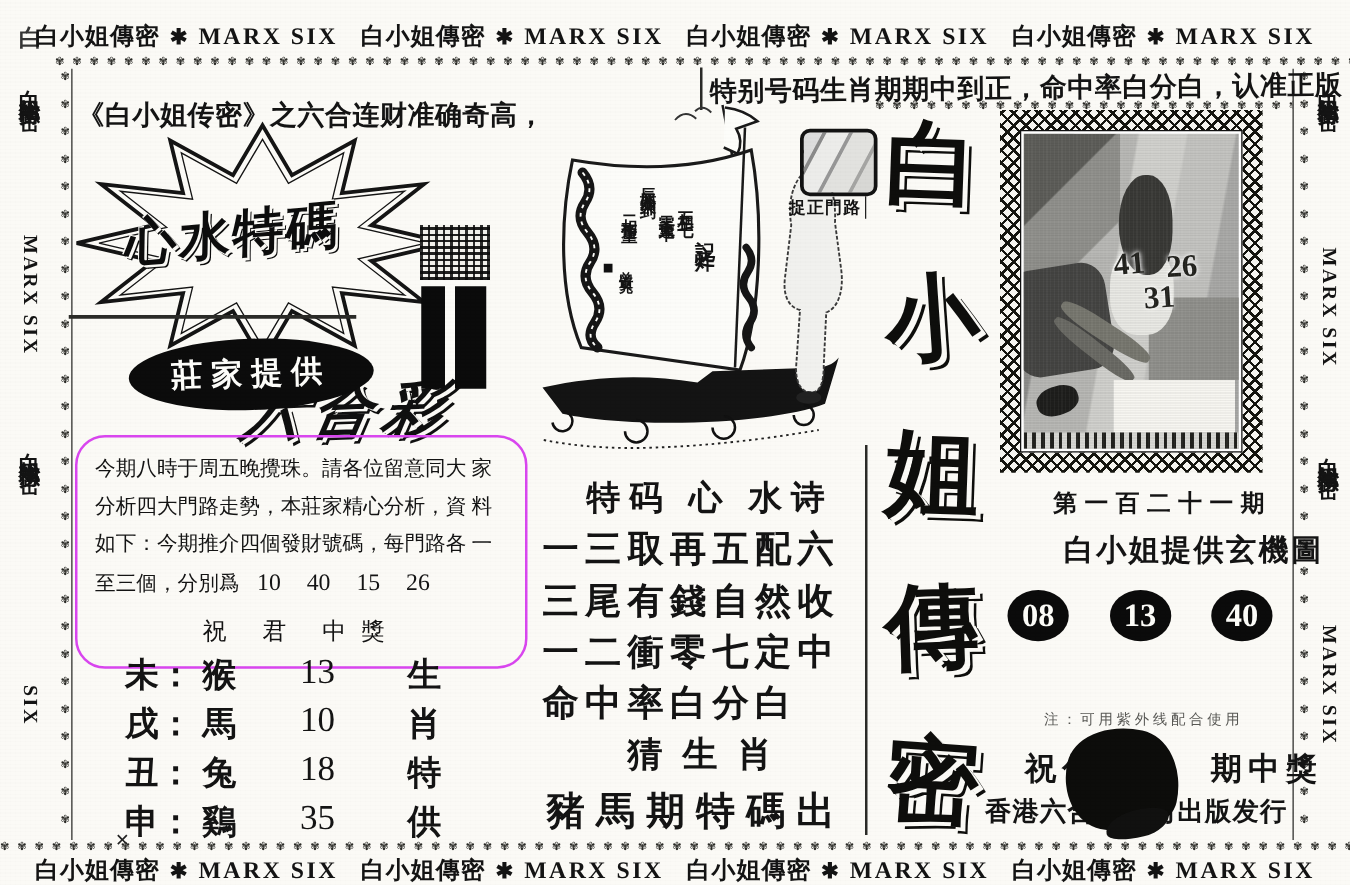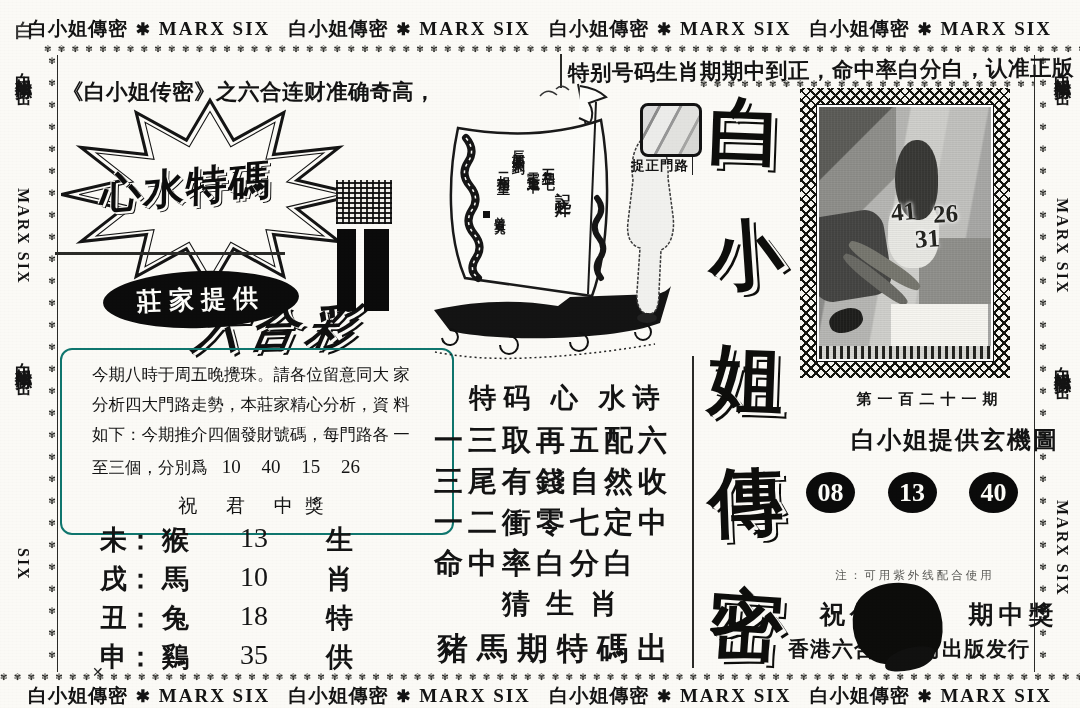--- a/index.html
+++ b/index.html
@@ -43,21 +43,21 @@
     text-shadow:2px 2px 0 #fbfaf6,3px 3px 0 #0d0d0d,-1px -1px 0 #fbfaf6;}
   .lottery{font-size:47px;font-weight:bold;font-style:italic;letter-spacing:9px;
     transform:skewX(-12deg) rotate(-2deg);color:#101010;
     text-shadow:3px 2px 0 #fbfaf6,5px 4px 0 #101010;}
   .oval{background:#0c0c0c;border-radius:50%;color:#fdfdfa;text-align:center;
     font-size:25px;font-weight:bold;letter-spacing:7px;transform:rotate(-2deg);}
   .qr{background-color:#f2f1ec;background-image:
       repeating-linear-gradient(0deg,rgba(10,10,10,.9) 0 2px,transparent 2px 5px),
       repeating-linear-gradient(90deg,rgba(10,10,10,.85) 0 2px,transparent 2px 6px);}
   .bar{background:#0b0b0b;}
-  .notice{border:2px solid #0f766e;border-radius:12px;padding:10px 30px;
+  .notice{border:2px solid #d946ef;border-radius:24px;padding:10px 14px;
     font-size:16.5px;line-height:1.82;}
   .notice .nums{font-size:19px;word-spacing:16px;margin-left:10px;font-family:"Liberation Serif",serif;}
   .notice .bless{display:block;text-align:center;font-size:19px;letter-spacing:12px;margin-top:4px;}
   .ztable{display:grid;grid-template-columns:62px 78px 86px 80px;row-gap:3px;
     font-size:27px;font-weight:bold;}
   .ztable .num{font-weight:normal;font-size:28px;font-family:"Liberation Serif",serif;}
 
   
   .sail-cols{display:flex;gap:2px;}
   .sail-col{writing-mode:vertical-rl;text-orientation:upright;font-size:13px;line-height:13px;
@@ -107,21 +107,21 @@
   .ph-body{left:40%;top:36%;width:30%;height:28%;background:#e9e9e4;border-radius:42%;}
   .ph-seat{left:58%;top:52%;width:44%;height:26%;background:#90908c;}
   .ph-leg{left:14%;top:60%;width:48%;height:6%;background:#77776f;transform:rotate(33deg);border-radius:40%;}
   .ph-leg2{left:10%;top:66%;width:46%;height:5%;background:#6a6a64;transform:rotate(38deg);border-radius:40%;}
   .ph-shoe{left:6%;top:80%;width:20%;height:9%;background:#1f1f1d;border-radius:45%;transform:rotate(-18deg);}
   .ph-white{left:42%;top:78%;width:56%;height:17%;background:#f7f6f1;}
   .ph-hatch{left:0;top:95%;width:100%;height:5%;
     background:repeating-linear-gradient(90deg,#22221f 0 3px,#d8d8d4 3px 7px);}
   .ph-num{font-weight:bold;color:#23231f;font-family:"Liberation Serif",serif;
     text-shadow:0 0 5px #fff,0 0 3px #fff;}
-  .issue{font-size:15px;font-weight:bold;letter-spacing:6px;text-align:center;}
+  .issue{font-size:19px;font-weight:bold;letter-spacing:6px;text-align:center;}
   .mystic{font-size:24px;font-weight:bold;letter-spacing:2px;text-align:center;}
   .balls{display:flex;justify-content:space-between;}
   .ball{width:49px;height:41px;background:#0b0b0b;border-radius:50%;color:#fcfcf8;
     font-size:26px;font-weight:bold;text-align:center;line-height:41px;font-family:"Liberation Serif",serif;}
   .uv-note{font-size:11.5px;letter-spacing:3px;color:#3c3c38;opacity:.85;text-align:center;}
   .rp-bless{font-size:25px;font-weight:bold;letter-spacing:5px;white-space:nowrap;}
   .publisher{font-size:21px;font-weight:bold;letter-spacing:1px;white-space:nowrap;}
   .blot{background:#0d0d0b;border-radius:58% 42% 60% 40% / 45% 60% 40% 55%;transform:rotate(12deg);}
   .blot2{background:#111110;border-radius:50% 50% 45% 55%/60% 40% 60% 40%;transform:rotate(-14deg);}
   .cross{font-size:14px;color:#222;}

